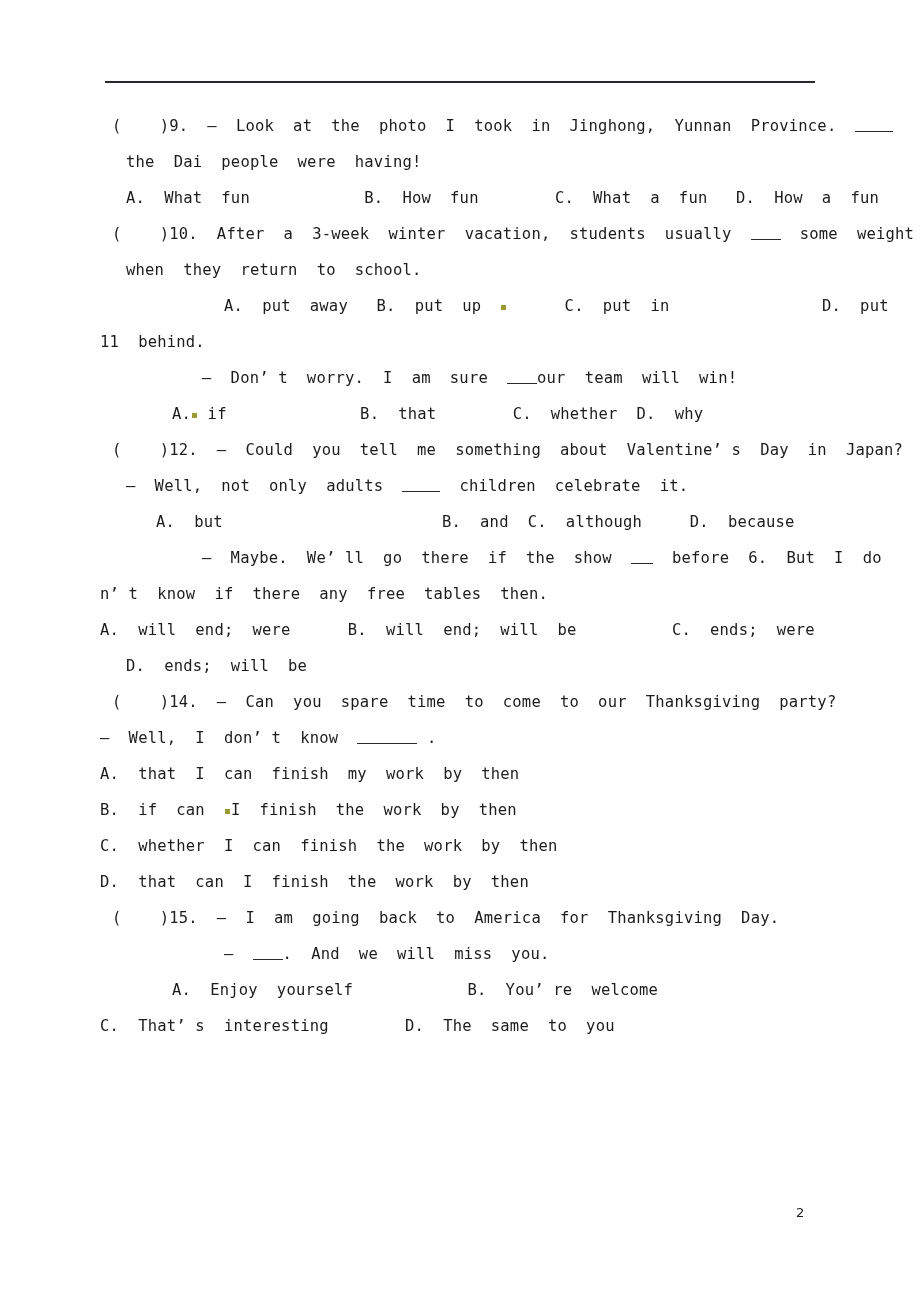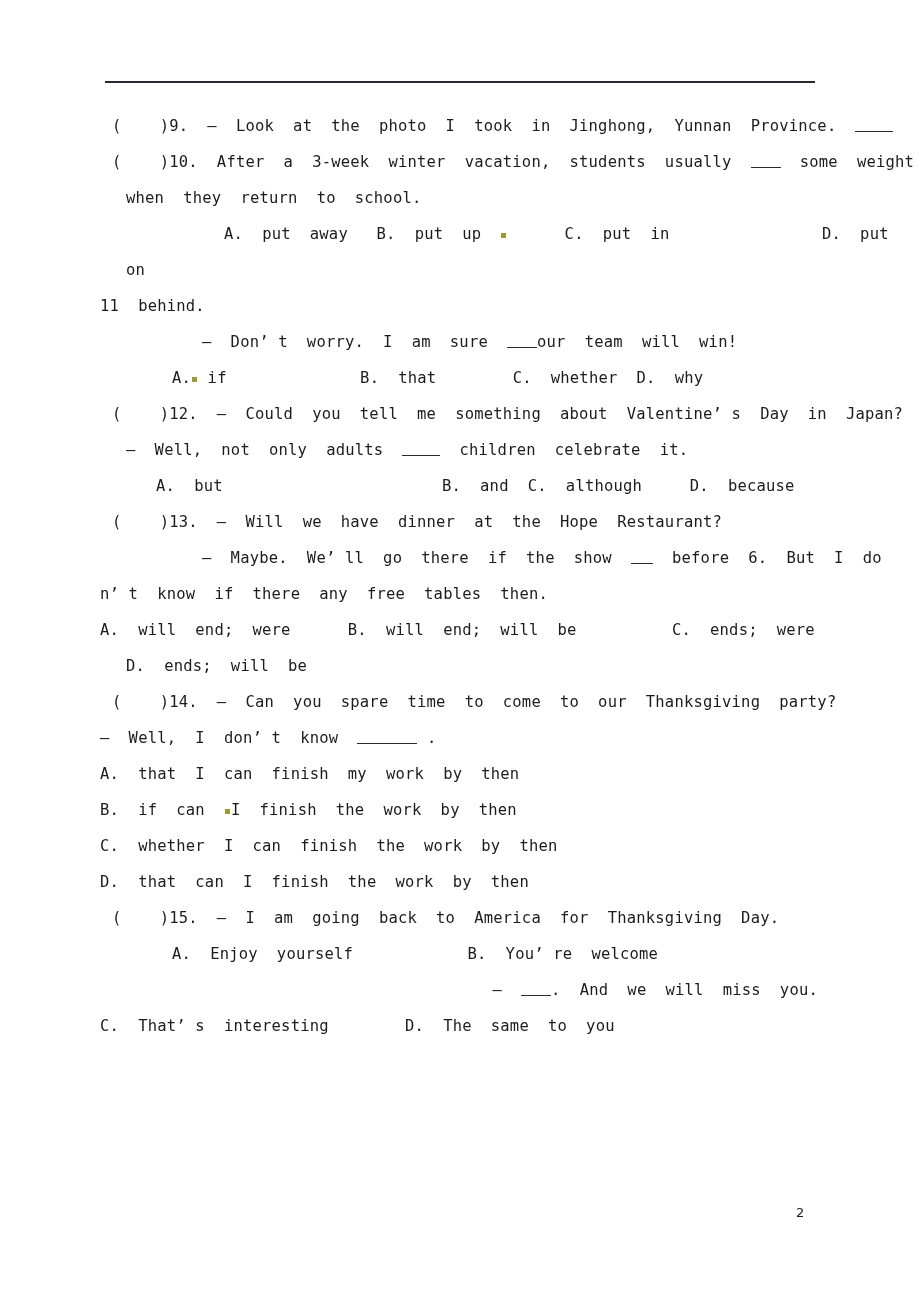--- a/index.html
+++ b/index.html
@@ -48,21 +48,21 @@
     color: #1c1c1c;
     letter-spacing: 0.2px;
   }
 
   
   .i0  { padding-left: 0; }
   .i1  { padding-left: 14px; }
   .i3  { padding-left: 44px; }
   .i4  { padding-left: 60px; }
   .i5  { padding-left: 90px; }
-  .i6  { padding-left: 112px; text-align: right; }
+  .i6  { padding-left: 112px; }
   .ineg { padding-left: 0; margin-left: -12px; }
 
   
   .blank {
     display: inline-block;
     border-bottom: 1.6px solid #2b2733;
     vertical-align: -1px;
   }
   .bk-sm  { width: 22px; }
   .bk-md  { width: 30px; }
@@ -91,49 +91,49 @@
 </head>
 <body>
 
 <div class="page">
 
   <div class="header-rule"></div>
 
   <div class="body-block">
 
     <div class="ln i0"><span>(    )9.  —  Look  at  the  photo  I  took  in  Jinghong,  Yunnan  Province.  </span><span class="blank bk-lg"></span></div>
+    <div class="ln i1">the  Dai  people  were  having!</div>
+    <div class="ln i1">A.  What  fun            B.  How  fun        C.  What  a  fun   D.  How  a  fun</div>
 
     <div class="ln i0"><span>(    )10.  After  a  3-week  winter  vacation,  students  usually  </span><span class="blank bk-md"></span><span>  some  weight</span></div>
     <div class="ln i1">when  they  return  to  school.</div>
     <div class="ln i6"><span>A.  put  away   B.  put  up  </span><span class="mark"></span><span>      C.  put  in                D.  put</span></div>
-    <div class="ln i1">on</div>
 
     <div class="ln ineg">11  behind.</div>
     <div class="ln i5"><span>—  Don’ t  worry.  I  am  sure  </span><span class="blank bk-md"></span><span>our  team  will  win!</span></div>
     <div class="ln i4"><span>A.</span><span class="mark"></span><span> if              B.  that        C.  whether  D.  why</span></div>
 
     <div class="ln i0">(    )12.  —  Could  you  tell  me  something  about  Valentine’ s  Day  in  Japan?</div>
     <div class="ln i1"><span>—  Well,  not  only  adults  </span><span class="blank bk-lg"></span><span>  children  celebrate  it.</span></div>
     <div class="ln i3">A.  but                       B.  and  C.  although     D.  because</div>
 
-    <div class="ln i0">(    )13.  —  Will  we  have  dinner  at  the  Hope  Restaurant?</div>
     <div class="ln i5"><span>—  Maybe.  We’ ll  go  there  if  the  show  </span><span class="blank bk-sm"></span><span>  before  6.  But  I  do</span></div>
     <div class="ln ineg">n’ t  know  if  there  any  free  tables  then.</div>
     <div class="ln ineg">A.  will  end;  were      B.  will  end;  will  be          C.  ends;  were</div>
     <div class="ln i1">D.  ends;  will  be</div>
 
     <div class="ln i0">(    )14.  —  Can  you  spare  time  to  come  to  our  Thanksgiving  party?</div>
     <div class="ln ineg"><span>—  Well,  I  don’ t  know  </span><span class="blank bk-xl"></span><span> .</span></div>
     <div class="ln ineg">A.  that  I  can  finish  my  work  by  then</div>
     <div class="ln ineg"><span>B.  if  can  </span><span class="mark"></span><span>I  finish  the  work  by  then</span></div>
     <div class="ln ineg">C.  whether  I  can  finish  the  work  by  then</div>
     <div class="ln ineg">D.  that  can  I  finish  the  work  by  then</div>
 
     <div class="ln i0">(    )15.  —  I  am  going  back  to  America  for  Thanksgiving  Day.</div>
+    <div class="ln i6"><span>—  </span><span class="blank bk-md"></span><span>.  And  we  will  miss  you.</span></div>
     <div class="ln i4">A.  Enjoy  yourself            B.  You’ re  welcome</div>
-    <div class="ln i6"><span>—  </span><span class="blank bk-md"></span><span>.  And  we  will  miss  you.</span></div>
     <div class="ln ineg">C.  That’ s  interesting        D.  The  same  to  you</div>
 
   </div>
 
   <div class="page-number">2</div>
 
 </div>
 
 </body></html>

